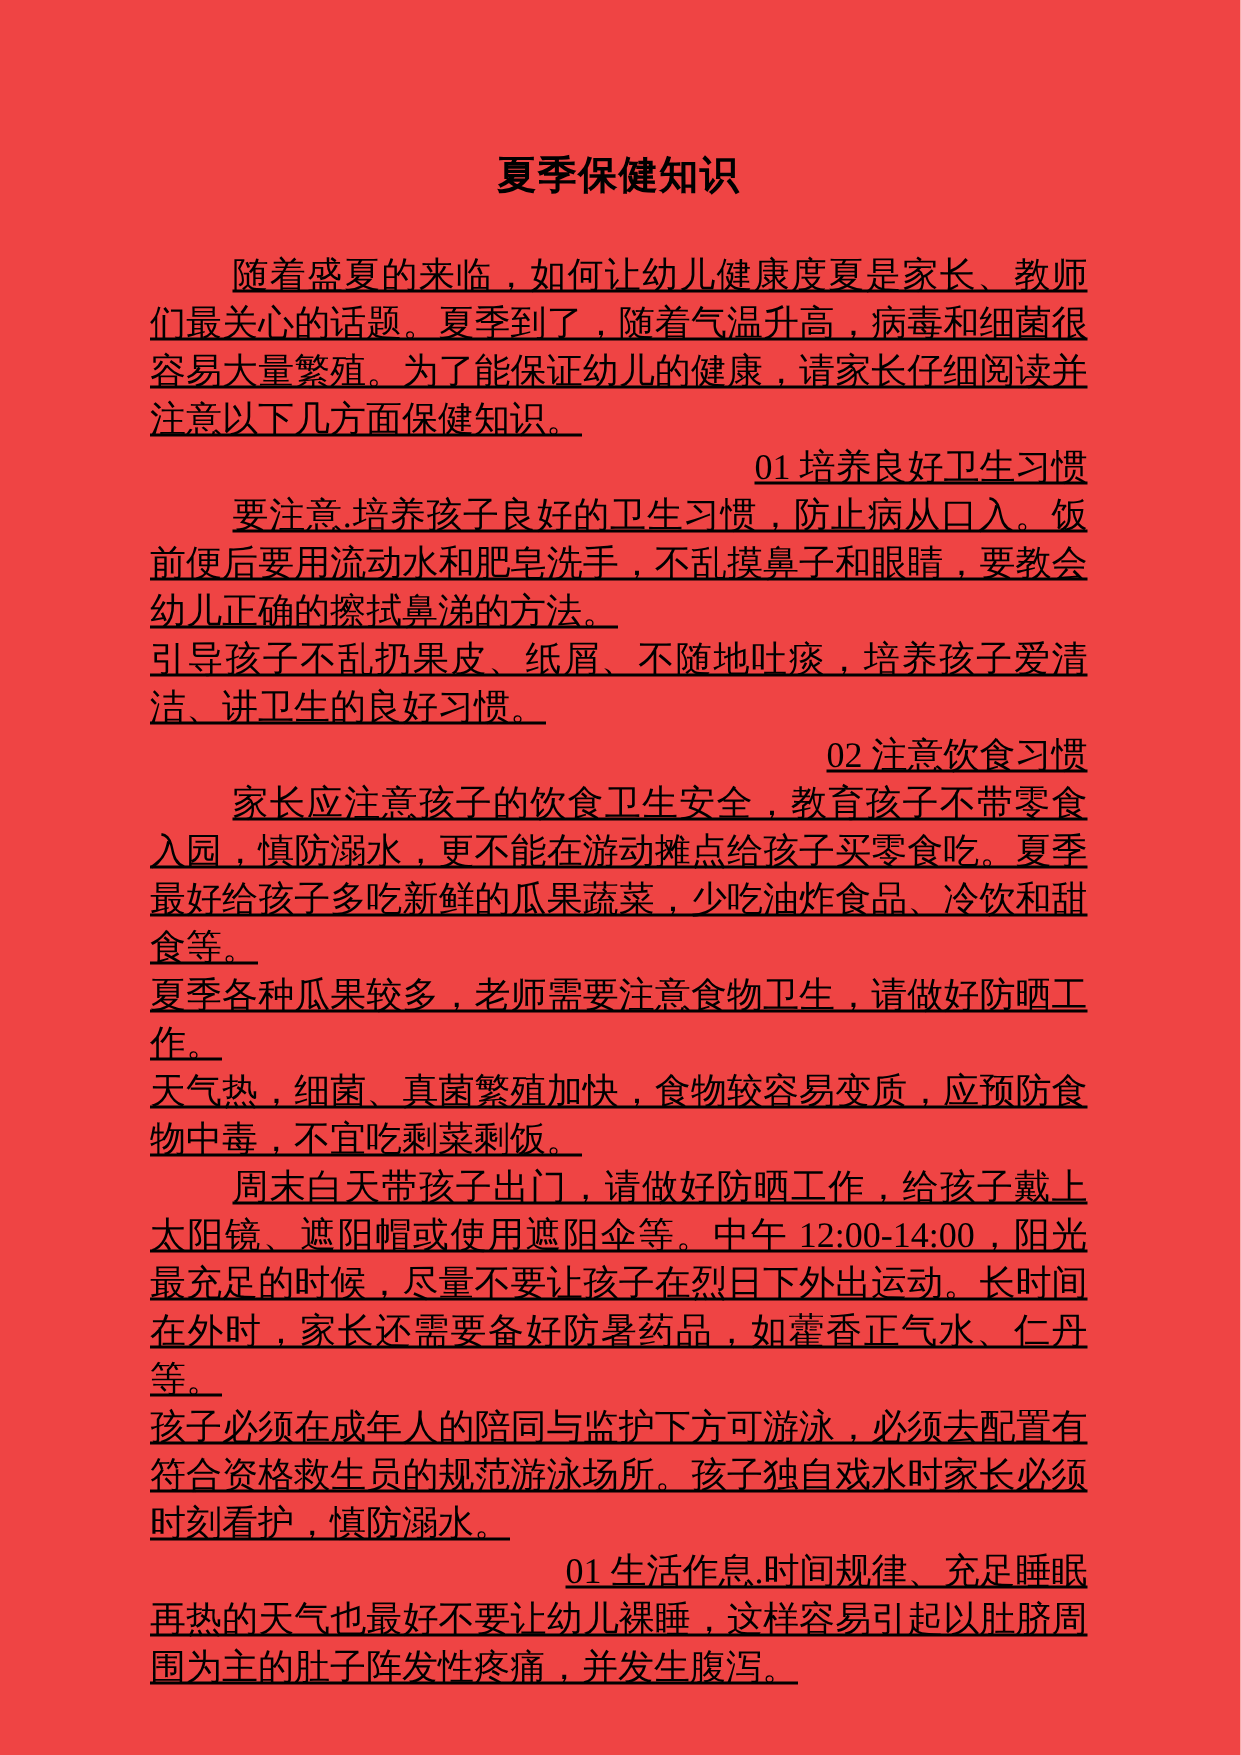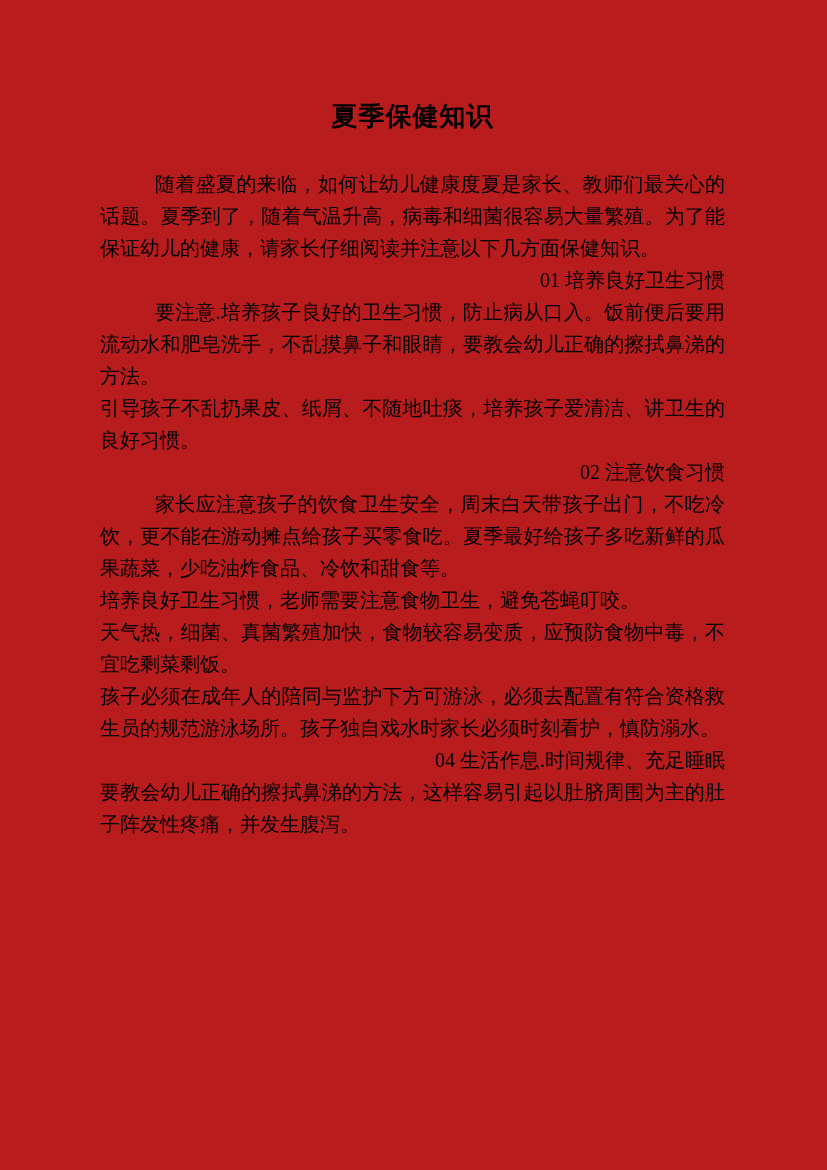--- a/index.html
+++ b/index.html
@@ -4,41 +4,42 @@
 <style>
   html, body {
     margin: 0;
     padding: 0;
     background: #ffffff;
   }
   .page {
     position: relative;
     width: 827px;
     height: 1170px;
-    background: #b91c1c;
+    background: #ef4444;
     overflow: hidden;
     font-family: "Liberation Serif", "DejaVu Serif", serif;
     color: #000000;
   }
   .doc-title {
     margin: 0;
     padding-top: 100px;
     width: 625px;
     margin-left: 100px;
     text-align: center;
     font-size: 26px;
     line-height: 34px;
     font-weight: bold;
     letter-spacing: 1px;
   }
   .content {
     width: 625px;
     margin: 34px 0 0 100px;
-    font-size: 20px;
+    font-size: 24px;
     line-height: 32px;
+    text-decoration: underline;
   }
   .block {
     margin: 0;
     padding: 0;
     text-align: justify;
     text-justify: inter-ideograph;
     word-break: break-all;
   }
   .block.indent {
     text-indent: 55px;
@@ -59,29 +60,30 @@
     <p class="block indent">随着盛夏的来临，如何让幼儿健康度夏是家长、教师们最关心的话题。夏季到了，随着气温升高，病毒和细菌很容易大量繁殖。为了能保证幼儿的健康，请家长仔细阅读并注意以下几方面保健知识。</p>
 
     <p class="block heading">01 培养良好卫生习惯</p>
 
     <p class="block indent">要注意.培养孩子良好的卫生习惯，防止病从口入。饭前便后要用流动水和肥皂洗手，不乱摸鼻子和眼睛，要教会幼儿正确的擦拭鼻涕的方法。</p>
 
     <p class="block">引导孩子不乱扔果皮、纸屑、不随地吐痰，培养孩子爱清洁、讲卫生的良好习惯。</p>
 
     <p class="block heading">02 注意饮食习惯</p>
 
-    <p class="block indent">家长应注意孩子的饮食卫生安全，周末白天带孩子出门，不吃冷饮，更不能在游动摊点给孩子买零食吃。夏季最好给孩子多吃新鲜的瓜果蔬菜，少吃油炸食品、冷饮和甜食等。</p>
+    <p class="block indent">家长应注意孩子的饮食卫生安全，教育孩子不带零食入园，慎防溺水，更不能在游动摊点给孩子买零食吃。夏季最好给孩子多吃新鲜的瓜果蔬菜，少吃油炸食品、冷饮和甜食等。</p>
 
-    <p class="block">培养良好卫生习惯，老师需要注意食物卫生，避免苍蝇叮咬。</p>
+    <p class="block">夏季各种瓜果较多，老师需要注意食物卫生，请做好防晒工作。</p>
 
     <p class="block">天气热，细菌、真菌繁殖加快，食物较容易变质，应预防食物中毒，不宜吃剩菜剩饭。</p>
 
 
+    <p class="block indent">周末白天带孩子出门，请做好防晒工作，给孩子戴上太阳镜、遮阳帽或使用遮阳伞等。中午 12:00-14:00，阳光最充足的时候，尽量不要让孩子在烈日下外出运动。长时间在外时，家长还需要备好防暑药品，如藿香正气水、仁丹等。</p>
 
     <p class="block">孩子必须在成年人的陪同与监护下方可游泳，必须去配置有符合资格救生员的规范游泳场所。孩子独自戏水时家长必须时刻看护，慎防溺水。</p>
 
-    <p class="block heading">04 生活作息.时间规律、充足睡眠</p>
+    <p class="block heading">01 生活作息.时间规律、充足睡眠</p>
 
 
-    <p class="block">要教会幼儿正确的擦拭鼻涕的方法，这样容易引起以肚脐周围为主的肚子阵发性疼痛，并发生腹泻。</p>
+    <p class="block">再热的天气也最好不要让幼儿裸睡，这样容易引起以肚脐周围为主的肚子阵发性疼痛，并发生腹泻。</p>
 
   </div>
 </div>
 
 </body></html>

